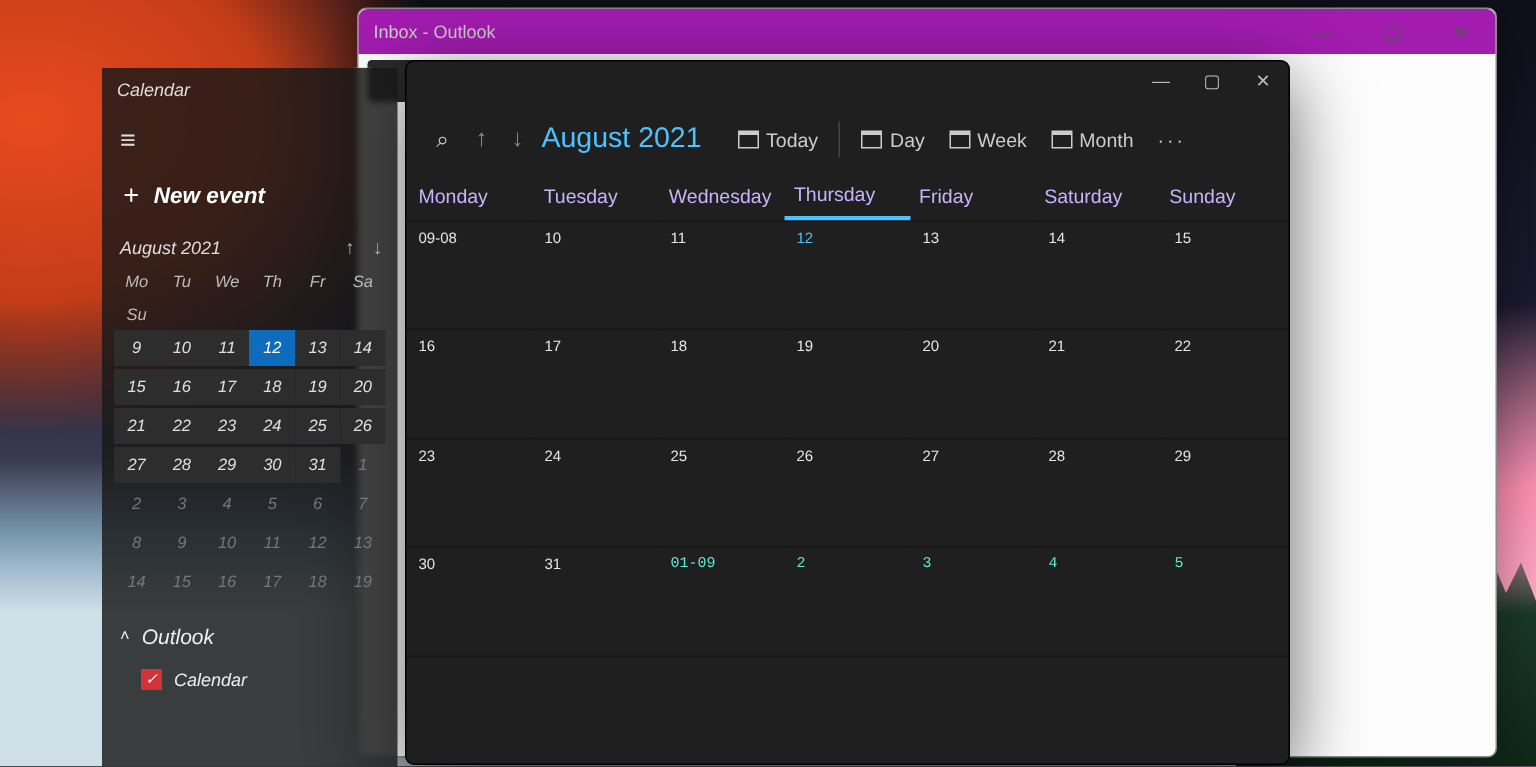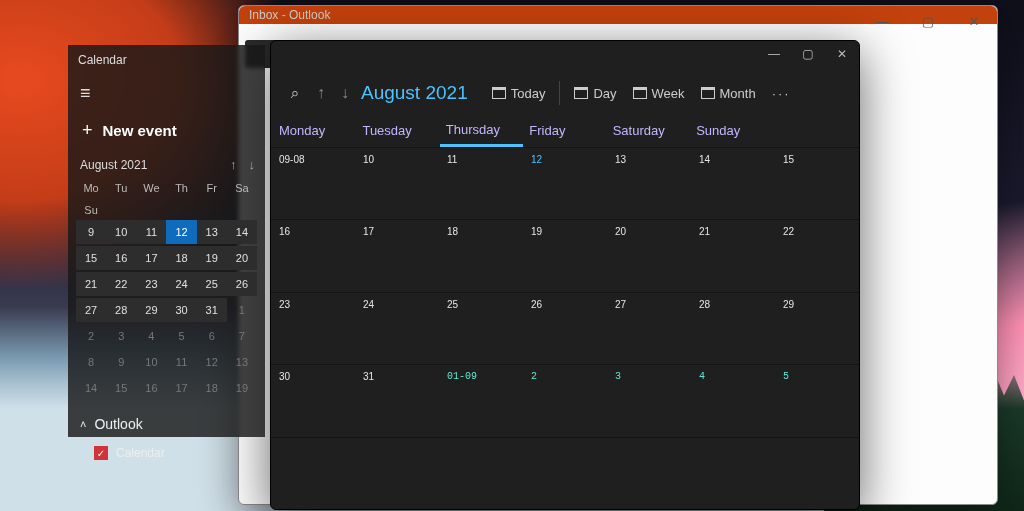--- a/index.html
+++ b/index.html
@@ -13,21 +13,21 @@
       linear-gradient(180deg, #0f0f1a 0%, #1a1a2e 40%, #3a3a50 60%, #7a9ab0 70%, #a8c0d0 75%, #d0e0e8 80%);
   }
   .trees { position: absolute; right: 0; bottom: 0; width: 200px; height: 170px;
     background: linear-gradient(180deg, transparent 0%, #1b3a2a 40%, #0f2818 100%);
     clip-path: polygon(0 40%, 5% 20%, 10% 35%, 15% 15%, 20% 30%, 25% 10%, 30% 28%, 35% 12%, 40% 25%, 45% 8%, 50% 22%, 55% 10%, 60% 25%, 65% 12%, 70% 28%, 75% 15%, 80% 30%, 85% 18%, 90% 32%, 95% 20%, 100% 35%, 100% 100%, 0 100%);
   }
 
   
   .outlook-win { position: absolute; left: 238px; top: 5px; width: 760px; height: 500px;
     background: #fdfdfd; border: 1px solid #8a8a8a; border-radius: 6px; box-shadow: 0 10px 40px rgba(0,0,0,.4); }
-  .outlook-titlebar { height: 18px; background: #c2410c; display: flex; align-items: center; padding-left: 10px; color: #ccc; font-size: 12px; border-radius: 6px 6px 0 0; }
+  .outlook-titlebar { height: 30px; background: #a21caf; display: flex; align-items: center; padding-left: 10px; color: #ccc; font-size: 12px; border-radius: 6px 6px 0 0; }
   .outlook-winbtns { position: absolute; right: 0; top: 0; display: flex; }
   .outlook-winbtns div { width: 46px; height: 30px; display: flex; align-items: center; justify-content: center; color: #555; font-size: 13px; }
   .outlook-body { position: absolute; left: 6px; top: 34px; width: 310px; height: 28px; background: #2a2a2a; border-radius: 3px; }
 
   
   .cal-win { position: absolute; left: 270px; top: 40px; width: 590px; height: 470px;
     background: #1f1f1f; border-radius: 6px; box-shadow: 0 12px 50px rgba(0,0,0,.6); border: 1px solid #000; }
   .cal-winbtns { position: absolute; right: 0; top: 0; display: flex; }
   .cal-winbtns div { width: 34px; height: 26px; display: flex; align-items: center; justify-content: center; color: #bbb; font-size: 12px; }
 
@@ -46,22 +46,22 @@
   .cal-headcell { color: #c4b5fd; font-size: 13px; display: flex; align-items: center; padding-left: 6px; border-bottom: 1px solid #1f1f1f; }
   .cal-headcell.today { border-bottom: 3px solid #4cc2ff; }
 
   .cal-grid { position: absolute; top: 106px; left: 0; right: 0; bottom: 0; display: grid;
     grid-template-rows: repeat(5, 1fr); grid-template-columns: repeat(7, 1fr); }
   .cal-cell { border-top: 1px solid #141414; padding: 6px 8px; color: #e6e6e6; font-size: 10px; }
   .cal-cell.outside { color: #5eead4; font-family: Liberation Mono, monospace; }
   .cal-cell.today { color: #4cc2ff; }
 
   
-  .side-win { position: absolute; left: 68px; top: 45px; width: 197px; height: 392px;
-    background: rgba(25,25,25,.82); backdrop-filter: blur(2px); color: #ddd; font-size: 12px; border-radius: 0; }
+  .side-win { position: absolute; left: 68px; top: 45px; width: 197px; height: 466px;
+    background: rgba(25,25,25,.82); backdrop-filter: blur(2px); color: #ddd; font-size: 12px; border-radius: 0; font-style: italic; }
   .side-title { padding: 8px 10px 12px 10px; font-size: 12px; color: #ddd; }
   .side-ham { padding: 4px 10px 10px 12px; font-size: 18px; color: #ddd; }
   .side-new { display: flex; align-items: center; gap: 10px; padding: 6px 10px 14px 14px; font-size: 15px; font-weight: 600; color: #fff; }
   .side-plus { font-size: 18px; font-weight: 400; }
 
   .mini-head { display: flex; align-items: center; justify-content: space-between; padding: 2px 10px 6px 12px; font-size: 12px; color: #ddd; }
   .mini-arrows { display: flex; gap: 12px; color: #aaa; font-size: 13px; }
 
   .mini-grid { display: grid; grid-template-columns: repeat(6, 1fr); padding: 0 8px; row-gap: 2px; }
   .mini-dow { text-align: center; font-size: 11px; color: #bbb; padding: 4px 0; }
@@ -124,20 +124,21 @@
     <div class="tb-item">
         <span class="cali"></span>
         <span>Month</span>
       </div>
     <div class="tb-item tb-more">···</div>
   </div>
 
   <div class="cal-headrow" id="cal-headrow">
       <div class="cal-headcell">Monday</div>
       <div class="cal-headcell">Tuesday</div>
+      <div class="cal-headcell">Wednesday</div>
       <div class="cal-headcell today">Thursday</div>
       <div class="cal-headcell">Friday</div>
       <div class="cal-headcell">Saturday</div>
       <div class="cal-headcell">Sunday</div>
     </div>
   <div class="cal-grid" id="cal-grid">
       <div class="cal-cell">09-08</div>
       <div class="cal-cell">10</div>
       <div class="cal-cell">11</div>
       <div class="cal-cell today">12</div>

